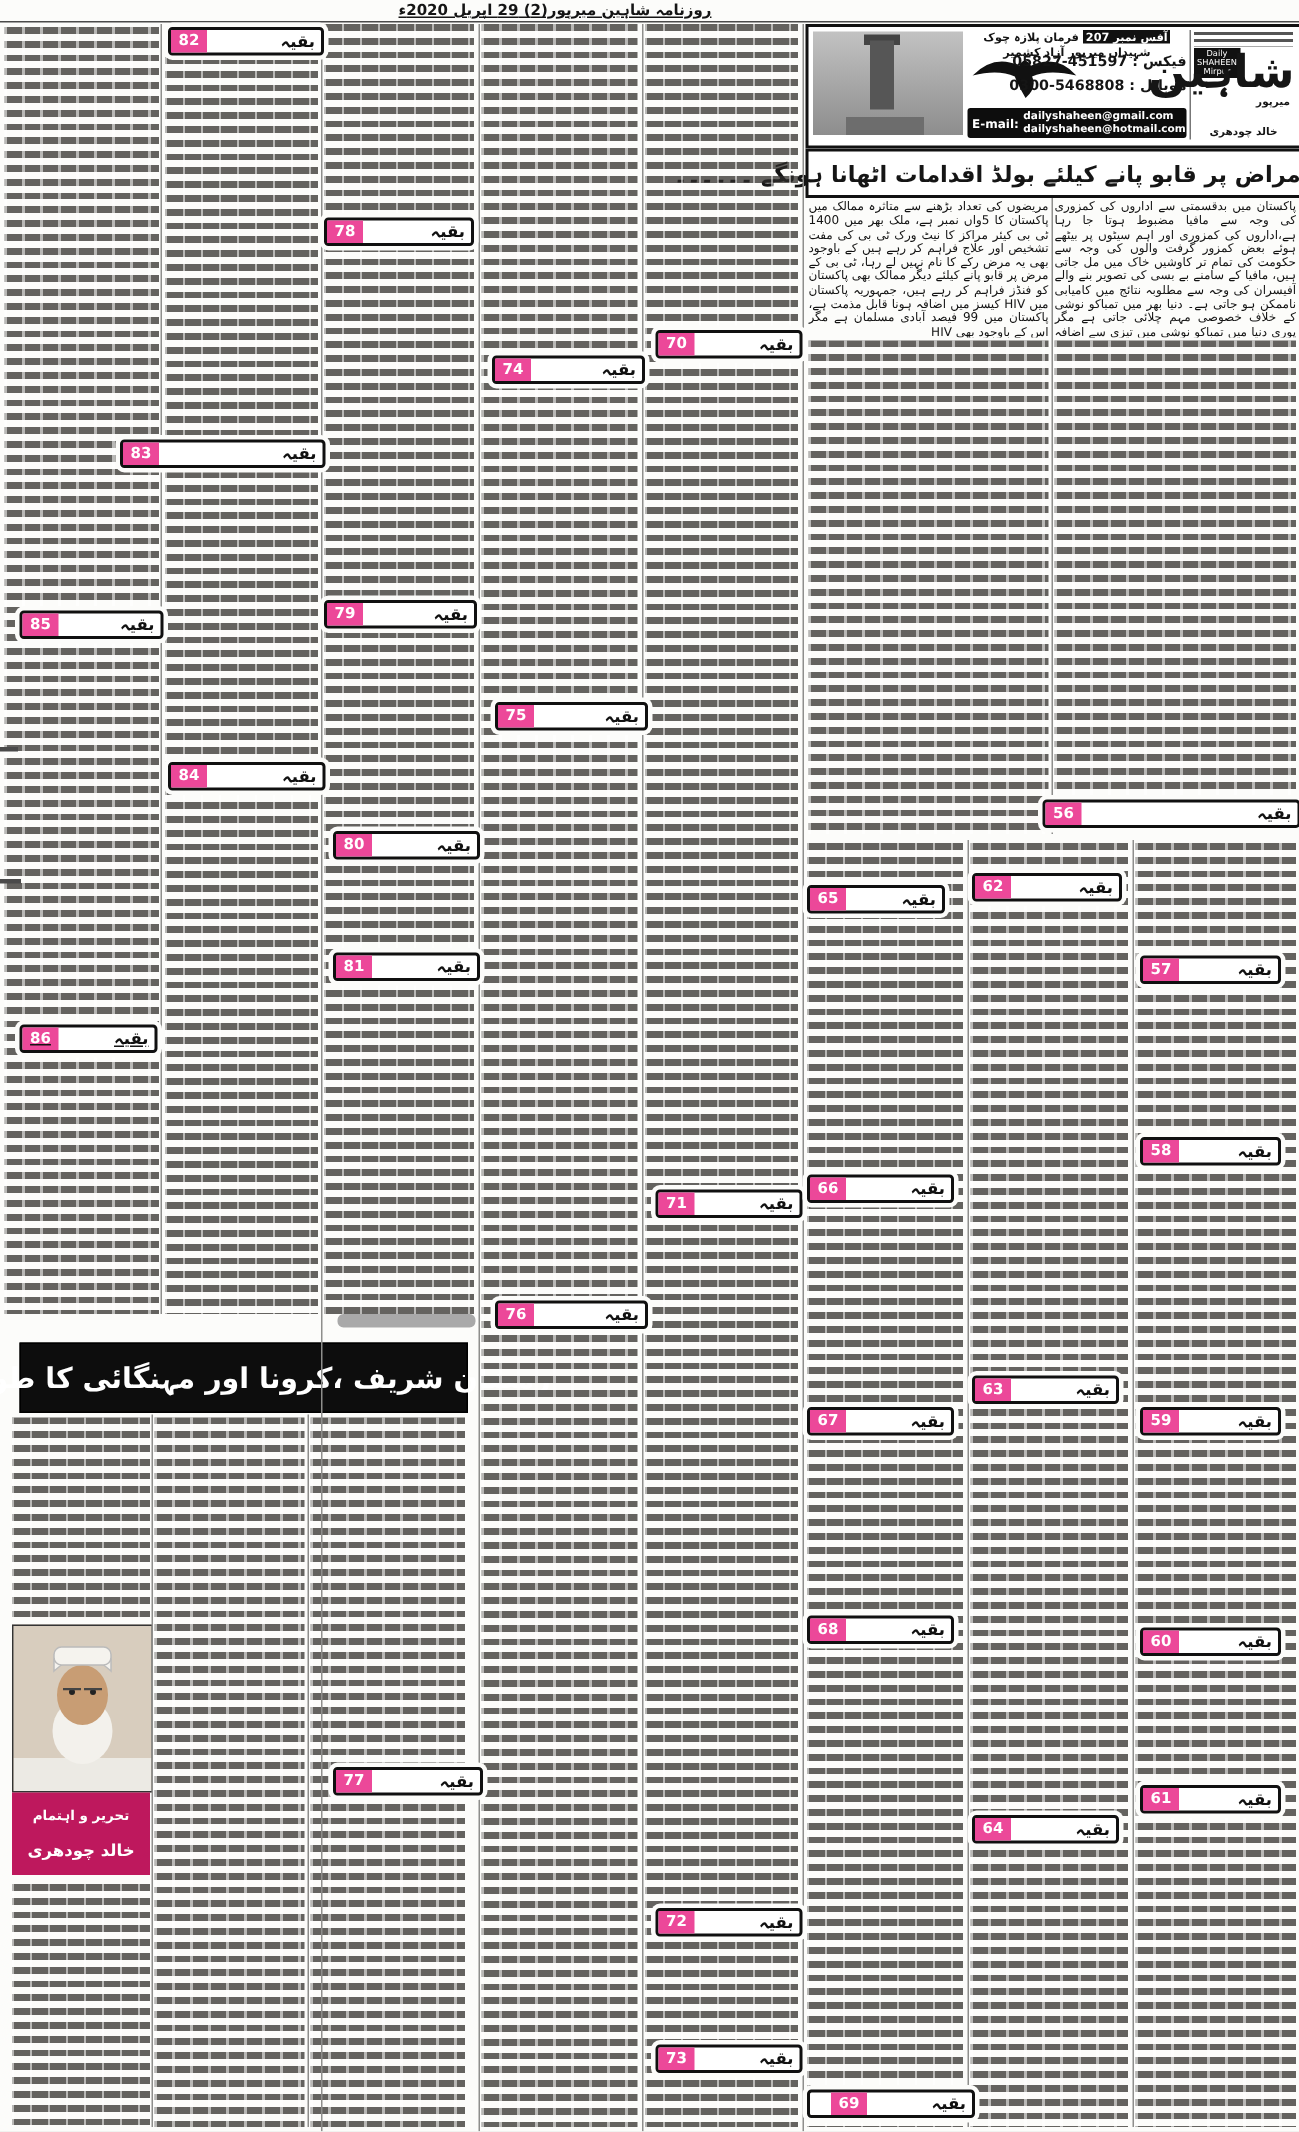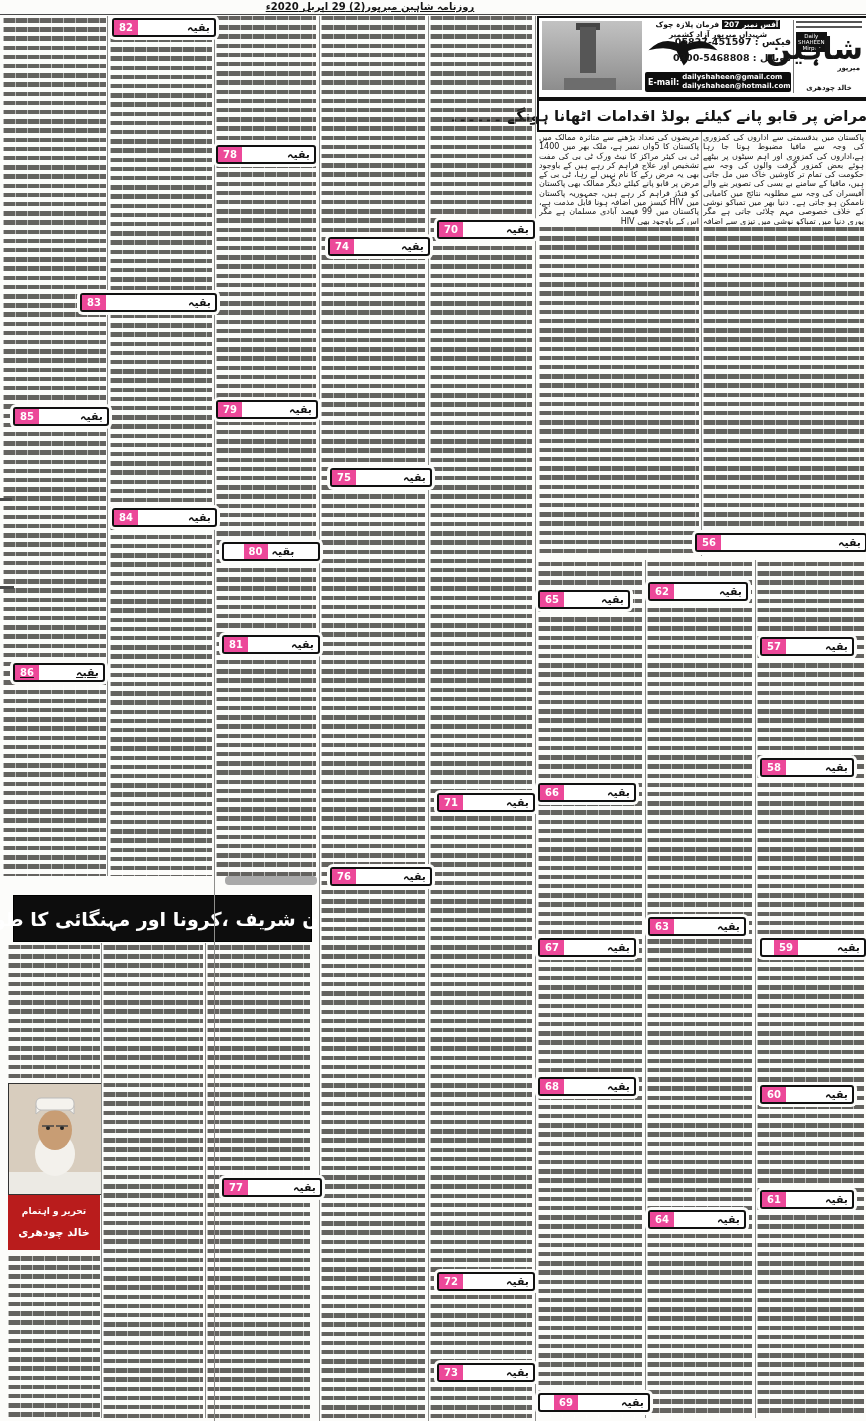--- a/index.html
+++ b/index.html
@@ -53,21 +53,21 @@
   .banner-text{font-size:15px;font-weight:bold;direction:rtl;white-space:nowrap;}
   
   .excerpt{position:absolute;font-size:8px;line-height:9.3px;text-align:justify;direction:rtl;
         overflow:hidden;color:#141414;}
   
   .graybar{top:876px;left:225px;width:92px;height:9px;background:#a9a9a9;border-radius:4px;}
   .rz-banner{top:895px;left:13px;width:297px;height:45px;background:#0d0d0d;border:1px solid #000;
         display:flex;align-items:center;justify-content:center;}
   .rz-title{color:#fff;font-size:19px;font-weight:bold;direction:rtl;white-space:nowrap;}
   .author-photo{top:1083px;left:8px;width:92px;height:110px;border:1px solid #333;background:#d8cdbe;overflow:hidden;}
-  .author-box{top:1195px;left:8px;width:92px;height:55px;background:#b91c1c;color:#fff;
+  .author-box{top:1195px;left:8px;width:92px;height:55px;background:#be185d;color:#fff;
         display:flex;flex-direction:column;align-items:center;justify-content:space-evenly;}
   .author-box .l1{font-size:9px;font-weight:bold;direction:rtl;}
   .author-box .l2{font-size:11px;font-weight:bold;direction:rtl;}
 </style>
 </head>
 <body>
 
 <div class="page">
 
   <div class="abs topline">روزنامہ شاہین میرپور(2) 29 اپریل 2020ء</div>
@@ -180,33 +180,33 @@
       <span class="bx-label">بقیہ</span>
     </div>
     <div class="cbox" style="left: 13px; top: 407px; width: 92px;">
       <span class="bx-num">85</span>
       <span class="bx-label">بقیہ</span>
     </div>
     <div class="cbox" style="left: 112px; top: 508px; width: 101px;">
       <span class="bx-num">84</span>
       <span class="bx-label">بقیہ</span>
     </div>
-    <div class="cbox" style="left: 13px; top: 663px; width: 88px; text-decoration: underline;">
+    <div class="cbox" style="left: 13px; top: 683px; width: 88px; text-decoration: underline;">
       <span class="bx-num">86</span>
       <span class="bx-label">بقیہ</span>
     </div>
     <div class="cbox" style="left: 216px; top: 145px; width: 96px;">
       <span class="bx-num">78</span>
       <span class="bx-label">بقیہ</span>
     </div>
     <div class="cbox" style="left: 216px; top: 400px; width: 98px;">
       <span class="bx-num">79</span>
       <span class="bx-label">بقیہ</span>
     </div>
-    <div class="cbox" style="left: 222px; top: 542px; width: 94px; justify-content: center;">
+    <div class="cbox" style="left: 222px; top: 554px; width: 94px;">
       <span class="bx-num">80</span>
       <span class="bx-label">بقیہ</span>
     </div>
     <div class="cbox" style="left: 222px; top: 635px; width: 94px;">
       <span class="bx-num">81</span>
       <span class="bx-label">بقیہ</span>
     </div>
     <div class="cbox" style="left: 222px; top: 1178px; width: 96px;">
       <span class="bx-num">77</span>
       <span class="bx-label">بقیہ</span>
@@ -276,21 +276,21 @@
       <span class="bx-label">بقیہ</span>
     </div>
     <div class="cbox" style="left: 760px; top: 637px; width: 90px;">
       <span class="bx-num">57</span>
       <span class="bx-label">بقیہ</span>
     </div>
     <div class="cbox" style="left: 760px; top: 758px; width: 90px;">
       <span class="bx-num">58</span>
       <span class="bx-label">بقیہ</span>
     </div>
-    <div class="cbox" style="left: 760px; top: 938px; width: 90px; padding-left: 12px;">
+    <div class="cbox" style="left: 760px; top: 938px; width: 90px;">
       <span class="bx-num">59</span>
       <span class="bx-label">بقیہ</span>
     </div>
     <div class="cbox" style="left: 760px; top: 1085px; width: 90px;">
       <span class="bx-num">60</span>
       <span class="bx-label">بقیہ</span>
     </div>
     <div class="cbox" style="left: 760px; top: 1190px; width: 90px;">
       <span class="bx-num">61</span>
       <span class="bx-label">بقیہ</span>

